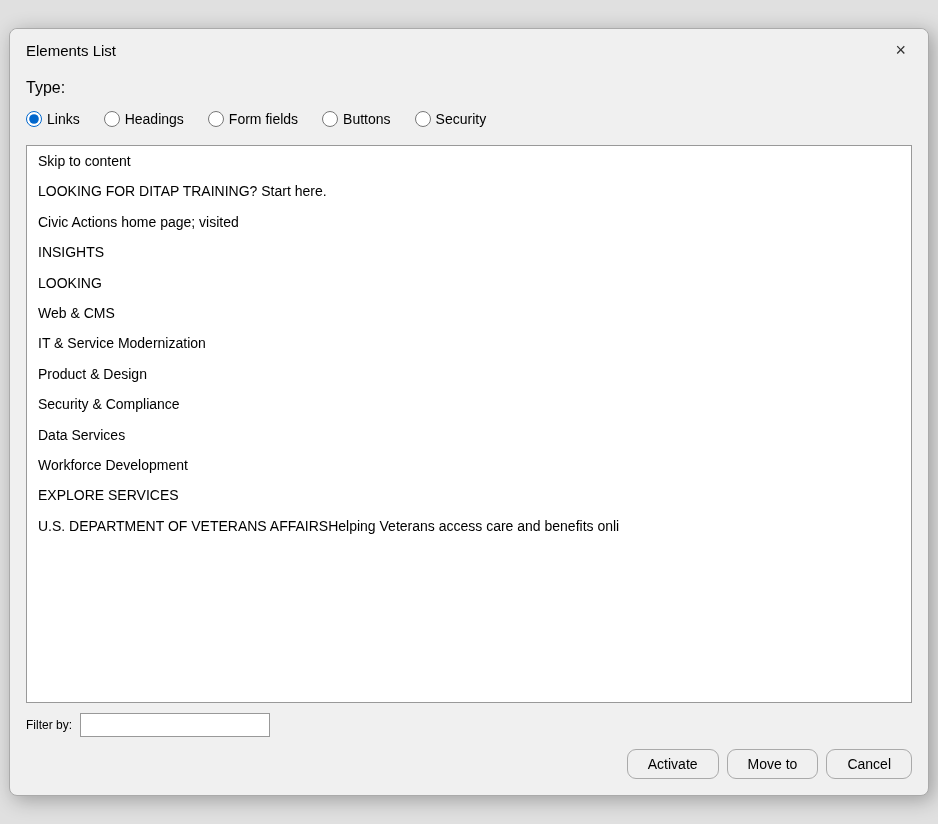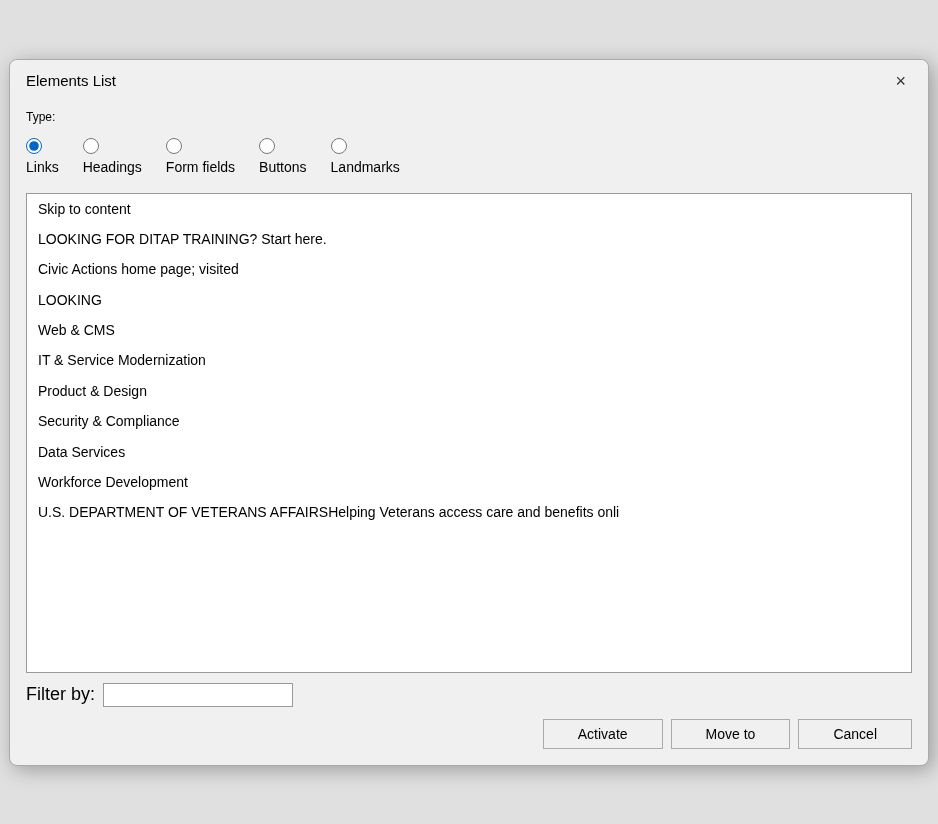--- a/index.html
+++ b/index.html
@@ -52,52 +52,51 @@
       padding: 2px 6px;
       border-radius: 4px;
       line-height: 1;
     }
 
     .dialog-body {
       padding: 8px 16px 12px 16px;
     }
 
     .type-label {
-      font-size: 12px;
+      font-size: 16px;
       margin-bottom: 8px;
     }
 
     .radio-group {
       display: flex;
       align-items: center;
       gap: 24px;
       margin-bottom: 12px;
       padding: 6px 0;
     }
 
     .radio-option {
       display: flex;
-      align-items: flex-start;
+      align-items: center;
       gap: 5px;
       cursor: pointer;
       font-size: 14px;
-      flex-direction: column;
     }
 
     .radio-option input[type="radio"] {
       width: 16px;
       height: 16px;
       cursor: pointer;
       accent-color: #0066cc;
     }
 
     .list-container {
       border: 1px solid #999;
       background: #fff;
-      height: 480px;
+      height: 558px;
       overflow-y: scroll;
       overflow-x: hidden;
       position: relative;
       margin-bottom: 10px;
     }
 
     .list-container::-webkit-scrollbar {
       width: 16px;
     }
 
@@ -123,21 +122,21 @@
     }
 
     .filter-row {
       display: flex;
       align-items: center;
       gap: 8px;
       margin-bottom: 12px;
     }
 
     .filter-label {
-      font-size: 18px;
+      font-size: 12px;
       white-space: nowrap;
     }
 
     .filter-input {
       border: 1px solid #999;
       background: #fff;
       padding: 3px 6px;
       font-size: 14px;
       width: 190px;
       outline: none;
@@ -145,25 +144,25 @@
 
     .button-row {
       display: flex;
       align-items: center;
       justify-content: flex-end;
       gap: 8px;
       padding-bottom: 4px;
     }
 
     .btn {
-      padding: 6px 34px;
+      padding: 6px 20px;
       font-size: 14px;
       background: #f0f0f0;
       border: 1px solid #aaa;
-      border-radius: 0;
+      border-radius: 9px;
       cursor: pointer;
       min-width: 80px;
     }
   </style>
 </head>
 <body>
 
 <div class="dialog">
 
   <div class="dialog-titlebar">
@@ -187,36 +186,38 @@
       <label class="radio-option">
         <input type="radio" name="element-type" style="">
         <span>Form fields</span>
       </label>
       <label class="radio-option">
         <input type="radio" name="element-type" style="">
         <span>Buttons</span>
       </label>
       <label class="radio-option">
         <input type="radio" name="element-type" style="">
-        <span>Landmarks</span>
+        <span>Security</span>
       </label>
     </div>
 
     <div class="list-container" id="list-container">
 
     <div class="list-item">Skip to content</div>
         <div class="list-item">LOOKING FOR DITAP TRAINING? Start here.</div>
         <div class="list-item">Civic Actions home page; visited</div>
+        <div class="list-item">INSIGHTS</div>
         <div class="list-item">LOOKING</div>
         <div class="list-item">Web &amp; CMS</div>
         <div class="list-item">IT &amp; Service Modernization</div>
         <div class="list-item">Product &amp; Design</div>
         <div class="list-item">Security &amp; Compliance</div>
         <div class="list-item">Data Services</div>
         <div class="list-item">Workforce Development</div>
+        <div class="list-item">EXPLORE SERVICES</div>
         <div class="list-item">U.S. DEPARTMENT OF VETERANS AFFAIRSHelping Veterans access care and benefits onli</div>
       </div>
 
     <div class="filter-row">
       <span class="filter-label">Filter by:</span>
       <input type="text" class="filter-input" value="" style="">
     </div>
 
     <div class="button-row">
       <button class="btn">Activate</button>

